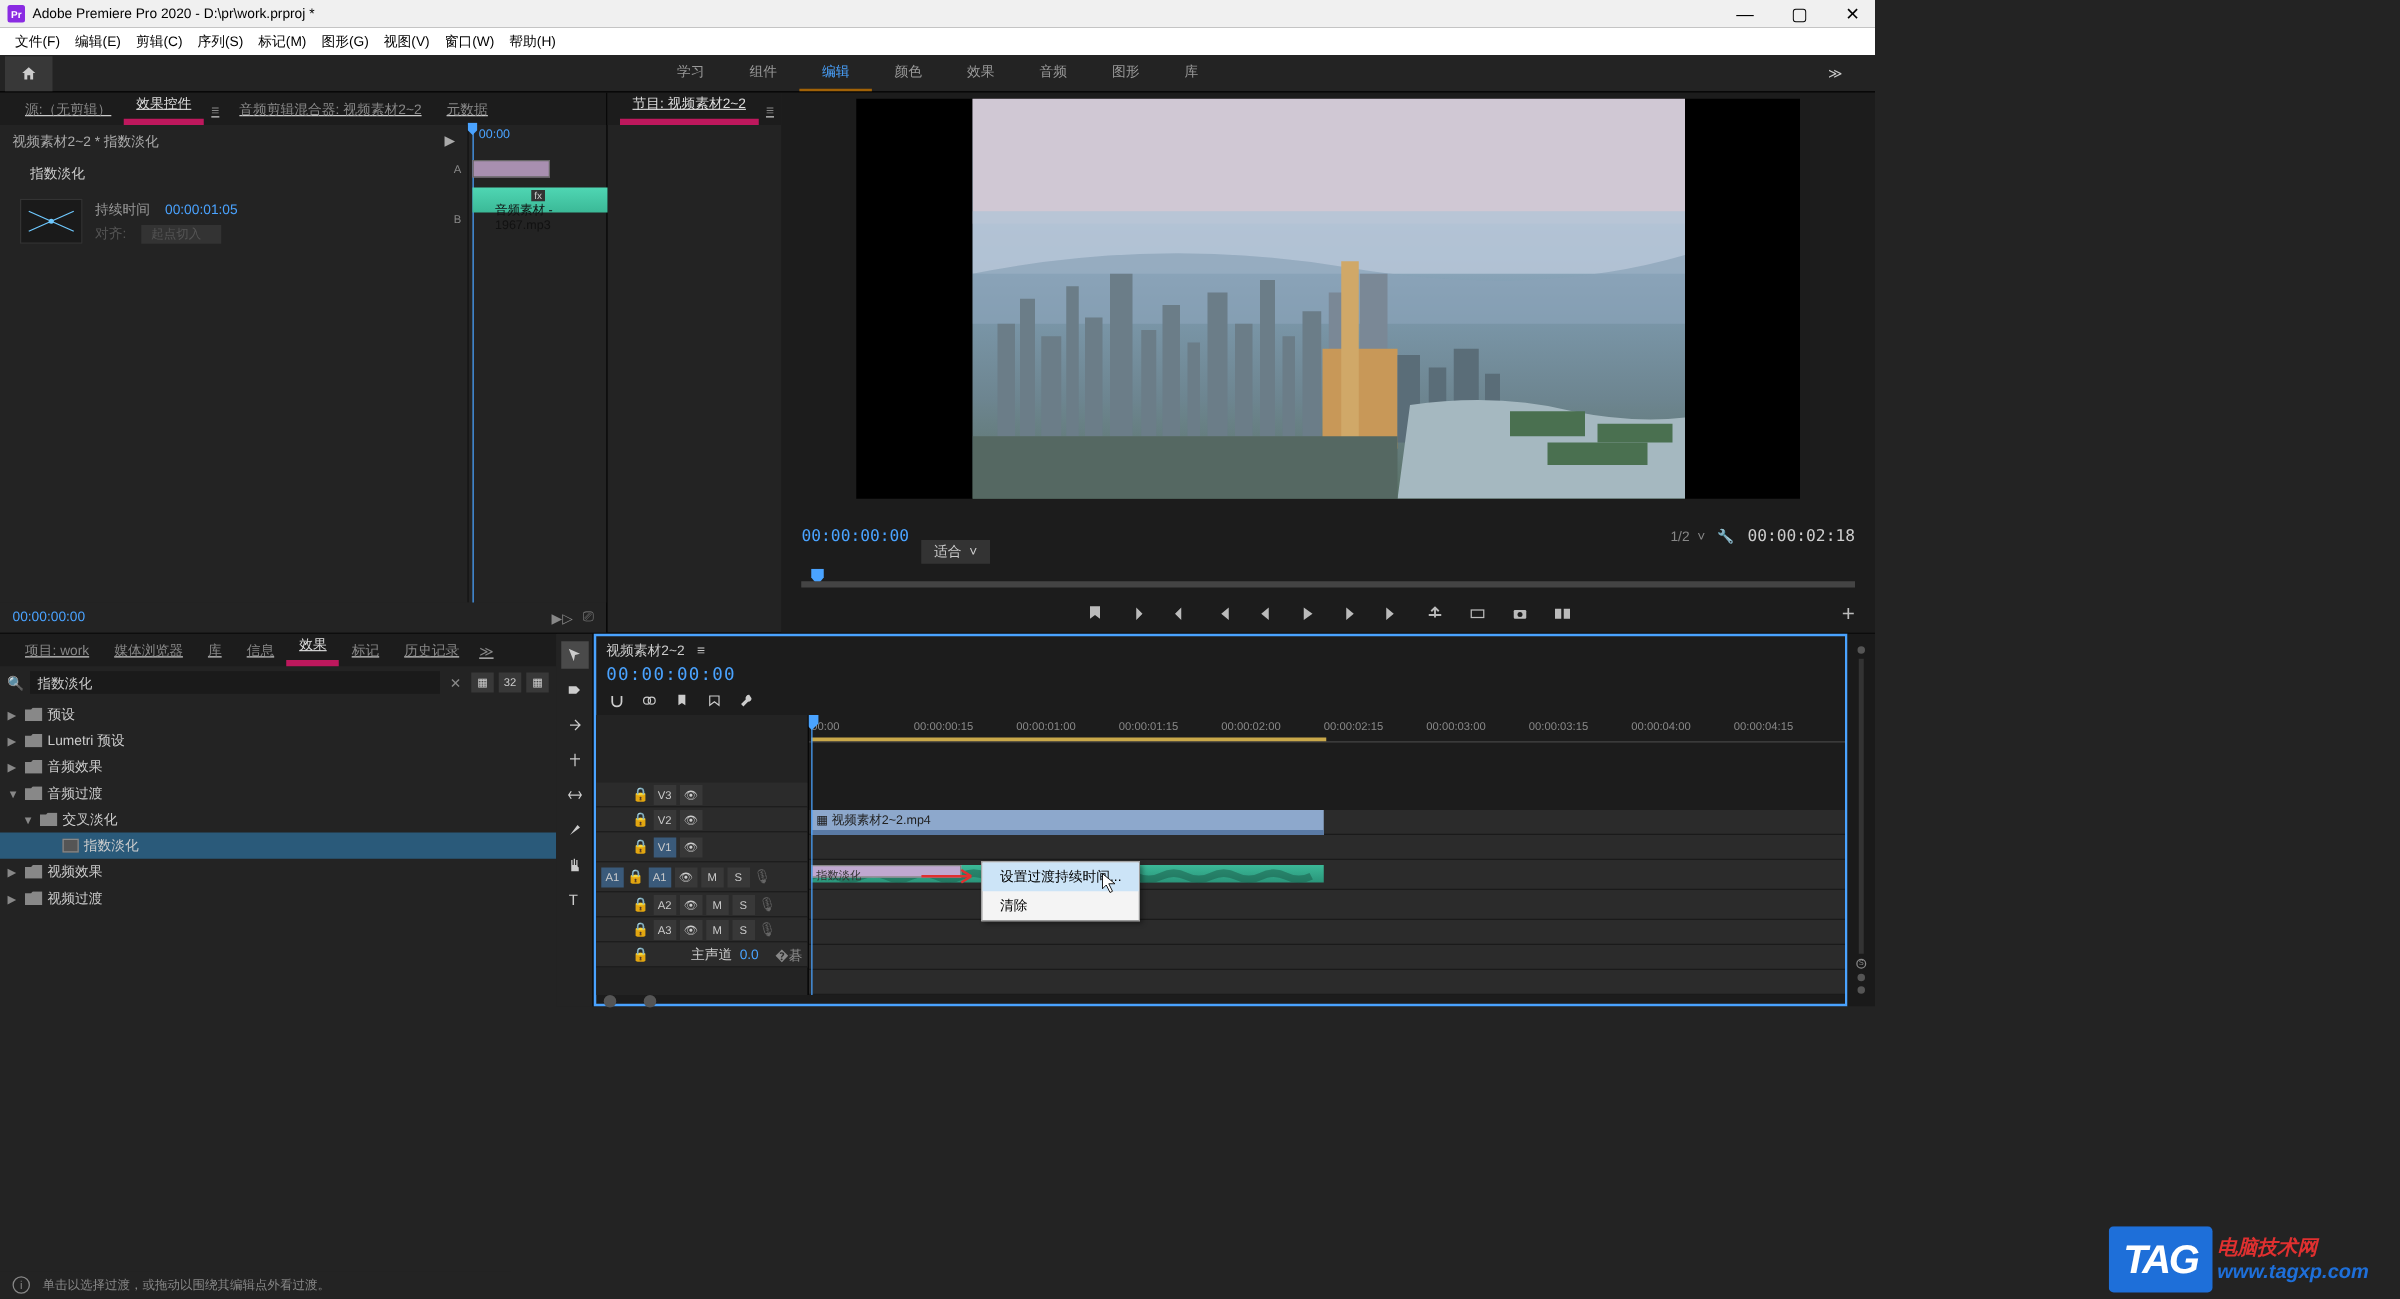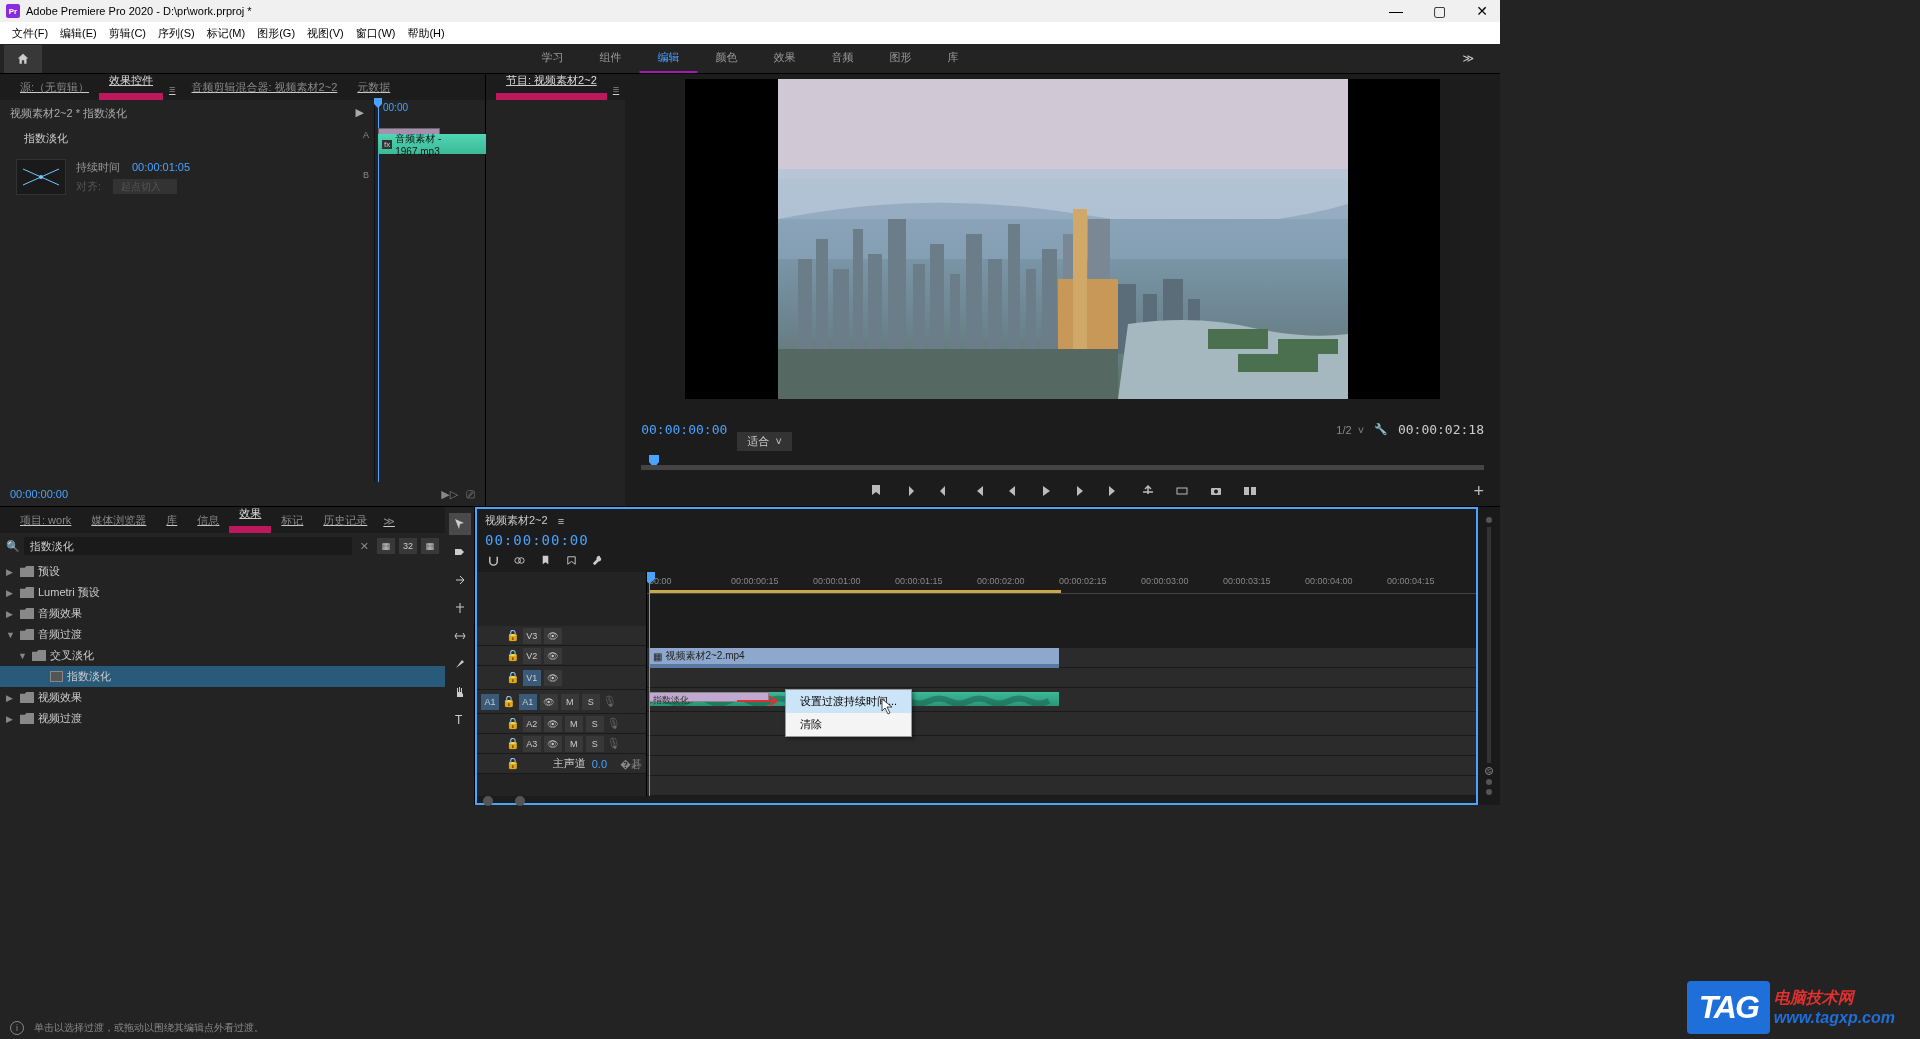--- a/index.html
+++ b/index.html
@@ -11,51 +11,51 @@
 .titlebar .win-ctrl span { cursor: pointer; padding: 0 6px; }
 
 .menubar { height: 22px; background: #fff; display: flex; align-items: center; padding: 0 6px; color: #000; font-size: 11px; }
 .menubar span { padding: 2px 6px; cursor: pointer; }
 
 .workspace-bar { height: 30px; background: #232323; display: flex; align-items: center; border-bottom: 1px solid #000; position: relative; }
 .workspace-bar .home { width: 38px; height: 28px; background: #383838; display: flex; align-items: center; justify-content: center; margin-left: 4px; }
 .workspace-bar .home svg { width: 14px; height: 14px; fill: #ccc; }
 .workspace-bar .tabs { position: absolute; left: 50%; transform: translateX(-50%); display: flex; gap: 0; }
 .workspace-bar .tabs span { padding: 6px 18px; cursor: pointer; color: #999; }
-.workspace-bar .tabs .active { color: #4aa3ff; border-bottom: 2px solid #a21caf; }
+.workspace-bar .tabs .active { color: #4aa3ff; border-bottom: 2px solid #a16207; }
 .workspace-bar .more { position: absolute; right: 20px; color: #ccc; padding: 6px; }
 
 .panels { display: flex; height: 432px; }
 .left-col { width: 485px; display: flex; flex-direction: column; }
 .right-col { flex: 1; display: flex; flex-direction: row; border-left: 1px solid #000; }
 
 .panel-tabs { height: 26px; display: flex; align-items: flex-end; background: #1c1c1c; padding-left: 10px; text-decoration: underline; }
 .panel-tabs span { padding: 5px 10px; color: #888; cursor: pointer; font-size: 11px; }
-.panel-tabs .active { color: #ddd; border-bottom: 7px solid #be185d; margin-top: 30px; }
+.panel-tabs .active { color: #ddd; border-bottom: 5px solid #be185d; margin-top: 30px; }
 .panel-tabs .menu-icon { padding: 5px 6px; color: #888; }
 
 .effect-controls { flex: 1; background: #232323; display: flex; }
 .ec-left { width: 375px; border-right: 1px solid #111; }
 .ec-header { padding: 6px 10px; font-size: 11px; display: flex; justify-content: space-between; color: #aaa; }
 .ec-row { padding: 4px 10px 0 16px; }
 .ec-thumb { width: 50px; height: 36px; background: #1a1a1a; border: 1px solid #333; display: inline-flex; align-items: center; justify-content: center; position: relative; margin-right: 10px; vertical-align: middle; }
 .ec-thumb svg { width: 40px; height: 24px; }
 .ec-params { display: inline-block; vertical-align: middle; }
 .ec-params .param { margin: 4px 0; }
 .ec-params .label { color: #999; margin-right: 12px; }
 .ec-params .value { color: #4aa3ff; }
 .ec-params .disabled { color: #555; }
 .ec-params .dropdown { background: #333; padding: 2px 16px 2px 8px; color: #555; font-size: 10px; margin-top: 25px; }
 
 .ec-right { flex: 1; position: relative; background: #232323; }
 .ec-right .playhead { position: absolute; left: 3px; top: 0; bottom: 0; width: 1px; background: #4aa3ff; }
 .ec-right .playhead::before { content: ''; position: absolute; top: -2px; left: -4px; width: 8px; height: 10px; background: #4aa3ff; clip-path: polygon(0 0, 100% 0, 100% 60%, 50% 100%, 0 60%); }
 .ec-right .tc { position: absolute; top: 2px; left: 8px; color: #4aa3ff; font-size: 10px; }
 .ec-right .clip-a { position: absolute; top: 28px; left: 3px; width: 62px; height: 14px; background: #a88fb0; border: 1px solid #666; }
-.ec-right .clip-b { position: absolute; top: 34px; left: 3px; width: 108px; height: 20px; background: linear-gradient(#4fd6b3,#3bb997); color: #111; font-size: 10px; padding: 2px 4px; display: flex; align-items: center; }
+.ec-right .clip-b { position: absolute; top: 50px; left: 3px; width: 108px; height: 20px; background: linear-gradient(#4fd6b3,#3bb997); color: #111; font-size: 10px; padding: 2px 18px; display: flex; align-items: center; flex-direction: column; }
 .ec-right .clip-b .fx { background: #333; color: #ccc; padding: 0 2px; margin-right: 3px; font-size: 8px; }
 .ec-right .lbl-a { position: absolute; top: 30px; right: 116px; color: #888; font-size: 9px; }
 .ec-right .lbl-b { position: absolute; top: 70px; right: 116px; color: #888; font-size: 9px; }
 .ec-bottom { height: 24px; background: #232323; display: flex; align-items: center; padding: 0 10px; justify-content: space-between; }
 .ec-bottom .tc { color: #4aa3ff; font-size: 11px; }
 .ec-bottom .icons { display: flex; gap: 8px; color: #888; }
 
 .program { flex: 1; display: flex; flex-direction: column; background: #1c1c1c; }
 .program .viewer { flex: 1; display: flex; align-items: center; justify-content: center; background: #000; margin: 5px 60px; }
 .program .viewer .city { width: 570px; height: 320px; background: linear-gradient(to bottom, #d4c9d6 0%, #b8c5d8 15%, #a5b8cc 28%, #8da8bd 40%, #7a96a8 55%, #6d8590 75%, #5a7265 100%); position: relative; overflow: hidden; }

